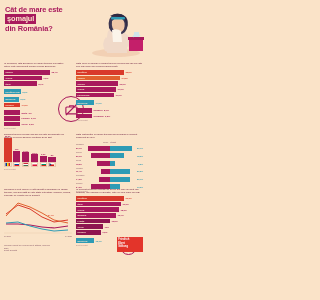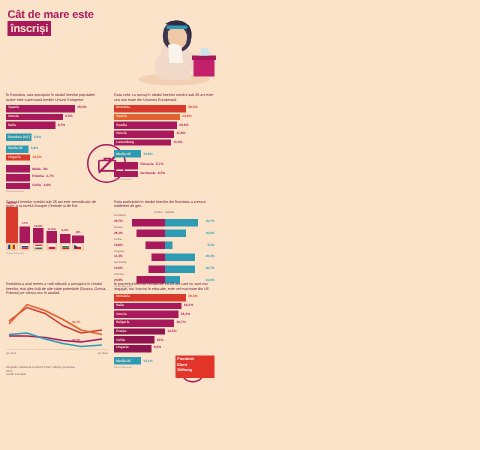--- a/index.html
+++ b/index.html
@@ -61,21 +61,22 @@
         color:#fff;font-size:2.6px;font-weight:bold;line-height:3.4px;padding:1.2px;box-sizing:border-box;}
 </style>
 </head>
 <body>
 
 <div class="page">
 
   <div class="header">
     <div class="title">
       <div class="t-line">Cât de mare este</div>
-      <div class="t-line"><span class="t-hl">înscriși</span></div>
+      <div class="t-line"><span class="t-hl">șomajul</span></div>
+      <div class="t-line">din România?</div>
     </div>
     <svg class="hero" viewBox="0 0 56 55">
       <ellipse cx="27" cy="50" rx="24" ry="4" fill="#f2d0b4"></ellipse>
       <path d="M18 50 L18 34 Q18 26 25 24 Q33 22 36 29 L38 40 L38 50 Z" fill="#f0d9c8"></path>
       <path d="M20 25 Q18 14 26 11 Q36 9 38 18 Q40 28 33 31 Q24 33 20 25Z" fill="#3b3550"></path>
       <path d="M23 18 Q27 13 33 16 Q37 19 35 26 Q32 31 27 29 Q22 26 23 18Z" fill="#f0c8a8"></path>
       <path d="M21 13 Q29 8 37 14 Q40 19 38 24 Q37 16 31 14 Q25 13 21 13Z" fill="#2f2a42"></path>
       <rect x="22" y="14" width="14" height="2.4" rx="1" fill="#2e9bb5"></rect>
       <path d="M17 34 Q12 40 16 48 L22 50 L22 40Z" fill="#f0d9c8"></path>
       <path d="M36 30 Q43 34 42 43 L37 44Z" fill="#f0d9c8"></path>

